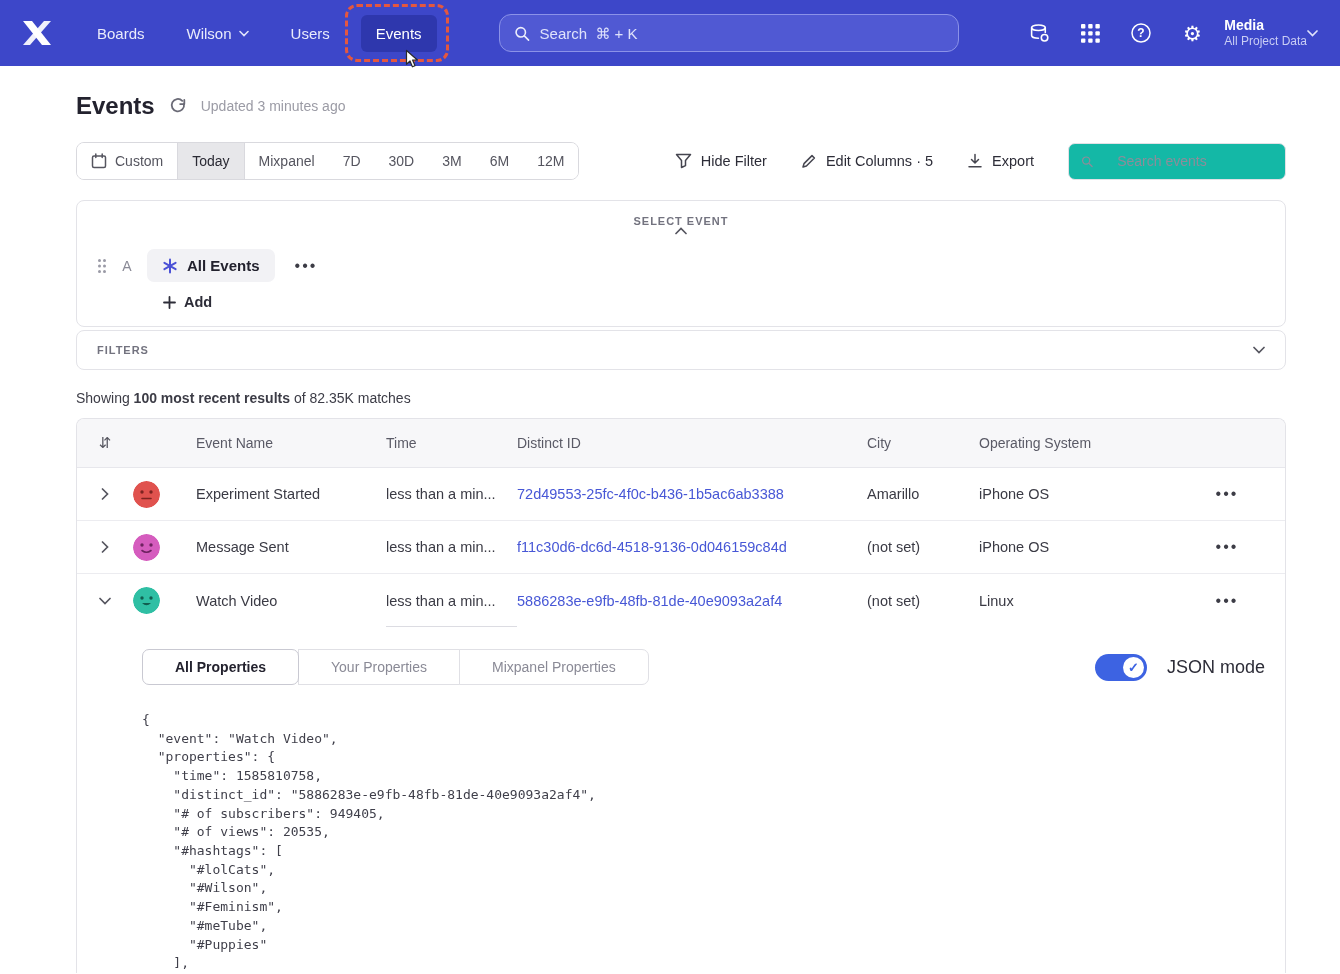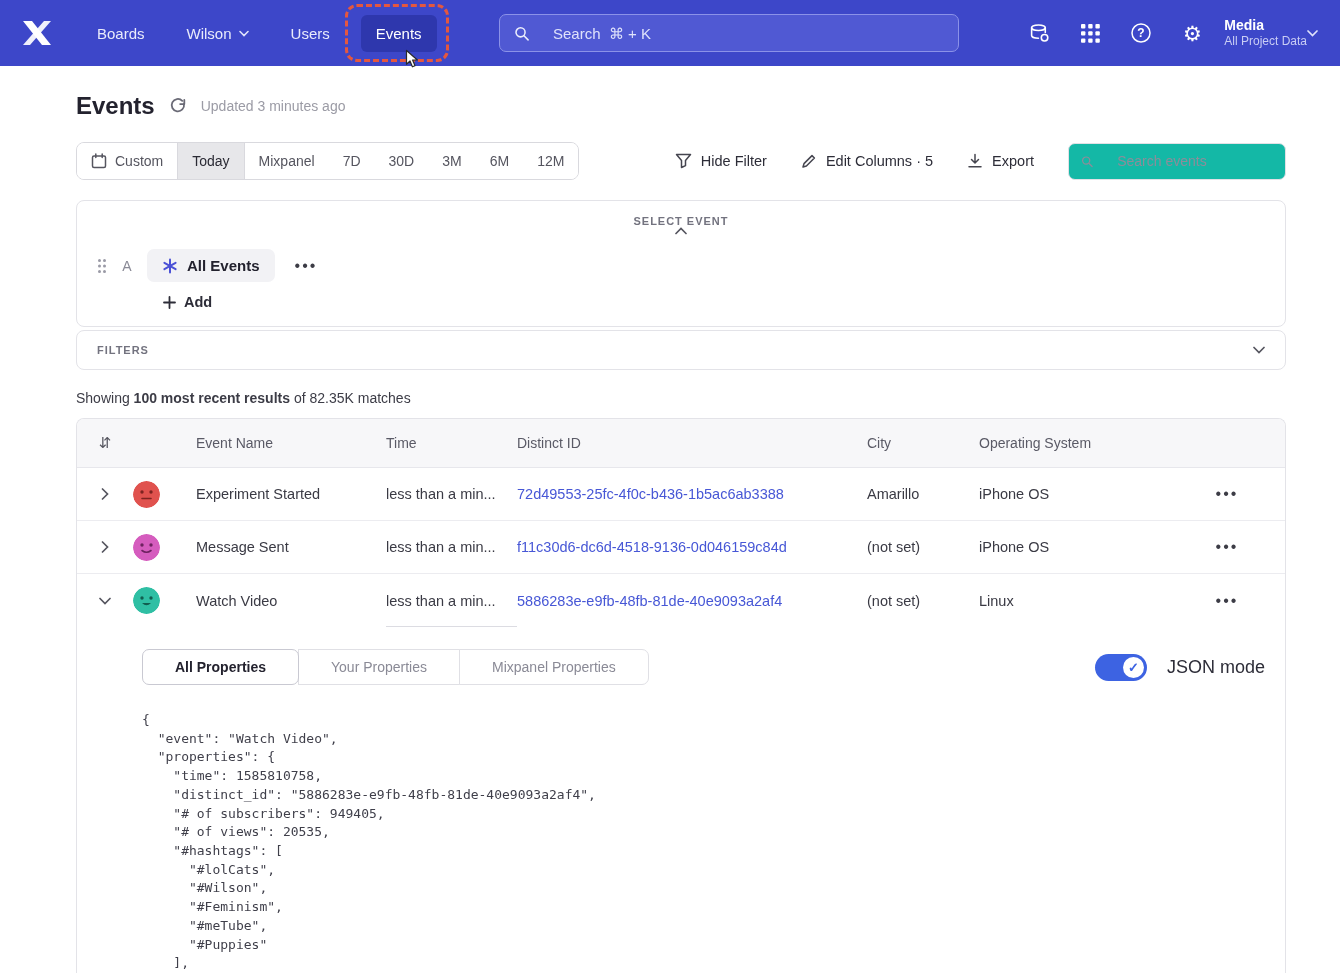--- a/index.html
+++ b/index.html
@@ -11,22 +11,22 @@
     padding:0 22px 0 20px; }
   .logo { width:34px; height:28px; margin-right:28px; flex:none; }
   .nav-item { color:#e9ebfb; font-size:15px; padding:10px 15px; border-radius:6px;
     display:flex; align-items:center; gap:7px; cursor:pointer; white-space:nowrap; }
   .nav-item.active { background:#2e37ad; color:#fff; }
   .events-wrap { position:relative; margin:0 4px; }
   .annotation-box { position:absolute; left:-16px; top:-11px; width:104px; height:58px;
     border:3px dashed #e4573f; border-radius:12px; pointer-events:none; z-index:5; }
   .cursor { position:absolute; left:44px; top:34px; z-index:6; pointer-events:none; }
   .nav-search { flex:0 0 460px; height:38px; margin-left:58px; background:#5059d3;
-    border:1px solid #8b92e8; border-radius:7px; display:flex; align-items:center;
-    padding:0 14px; gap:24px; }
+    border:1px solid #8b92e8; border-radius:12px; display:flex; align-items:center;
+    padding:0 14px; gap:10px; }
   .nav-search input { background:transparent; border:none; outline:none; color:#fff;
     font-size:15px; width:100%; font-family:"Liberation Sans", sans-serif; }
   .nav-search input::placeholder { color:#dfe2fb; opacity:1; }
   .nav-icons { margin-left:auto; display:flex; align-items:center; gap:27px; color:#fff; }
   .nav-icon { width:24px; height:24px; display:flex; align-items:center; justify-content:center;
     cursor:pointer; }
   .gear-glyph { font-size:21px; line-height:1; color:#fff; }
   .project { margin-left:20px; display:flex; align-items:center; cursor:pointer; }
   .project-name { color:#fff; font-weight:700; font-size:14px; line-height:1.3; }
   .project-sub { color:#c9cdf4; font-size:12px; line-height:1.3; }

